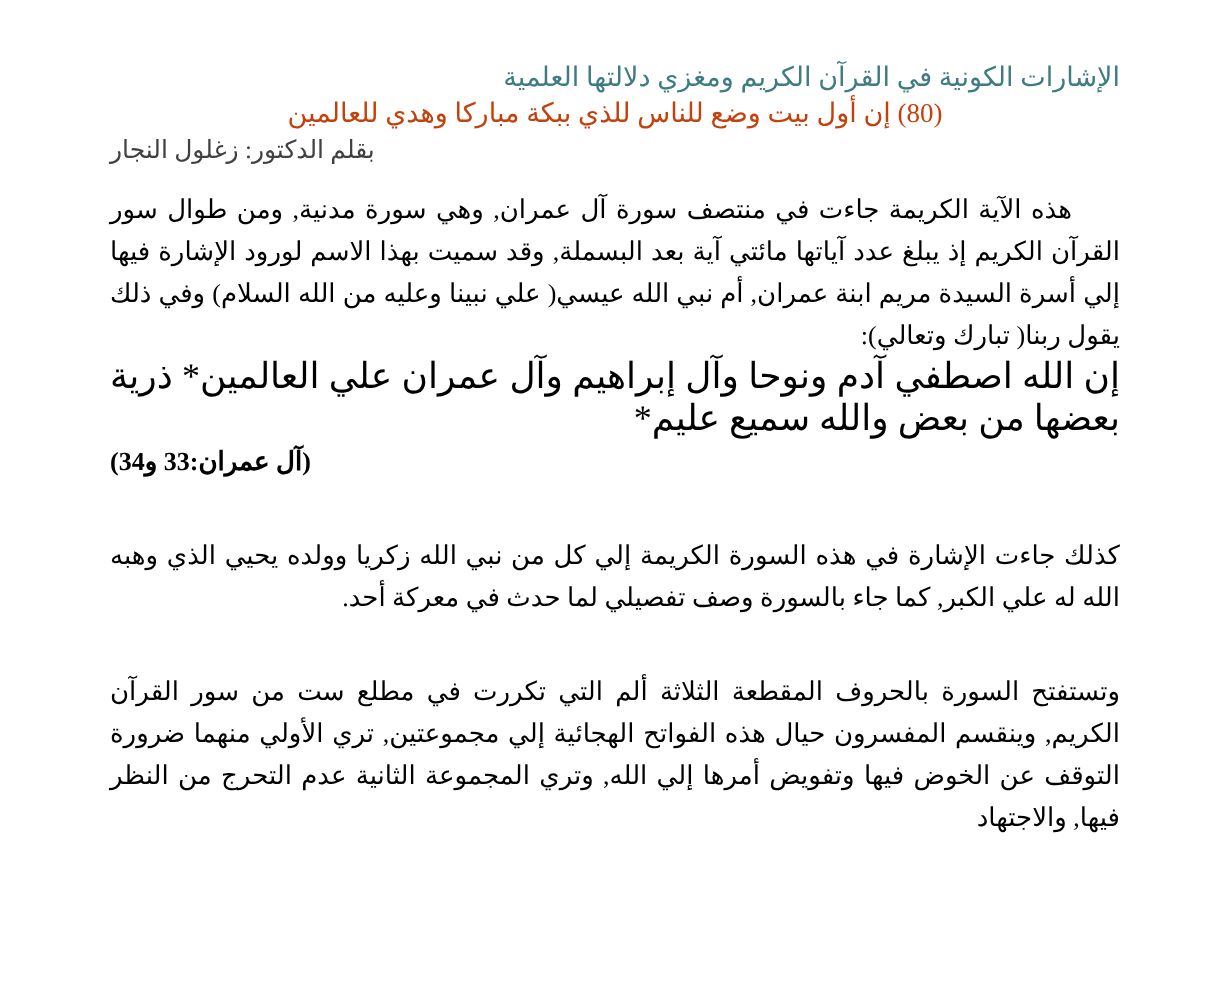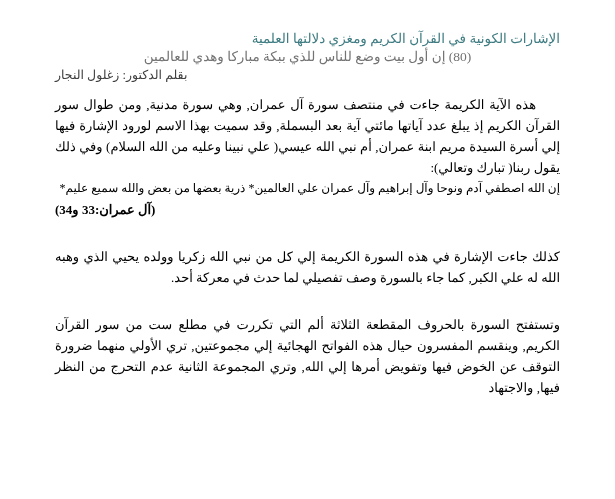--- a/index.html
+++ b/index.html
@@ -38,21 +38,21 @@
   }
   .title-sub {
     color: #3e7c82;
     font-size: 13.5px;
     line-height: 18px;
     margin: 0;
     text-align: right;
     white-space: nowrap;
   }
   .title-verse {
-    color: #737373;
+    color: #c2410c;
     font-size: 13.5px;
     line-height: 18px;
     margin: 0;
     text-align: center;
     white-space: nowrap;
   }
   .title-author {
     color: #404040;
     font-size: 12.5px;
     line-height: 18px;
@@ -65,21 +65,21 @@
     line-height: 21px;
     margin: 0;
     text-align: justify;
     text-justify: inter-word;
     text-indent: 24px;
   }
   .body-para.no-indent {
     text-indent: 0;
   }
   .verse-line {
-    font-size: 12px;
+    font-size: 18px;
     line-height: 21px;
     margin: 0;
     text-align: justify;
     text-indent: 0;
   }
   .ref-line {
     font-size: 13px;
     line-height: 21px;
     margin: 0 0 0 0;
     text-align: left;

